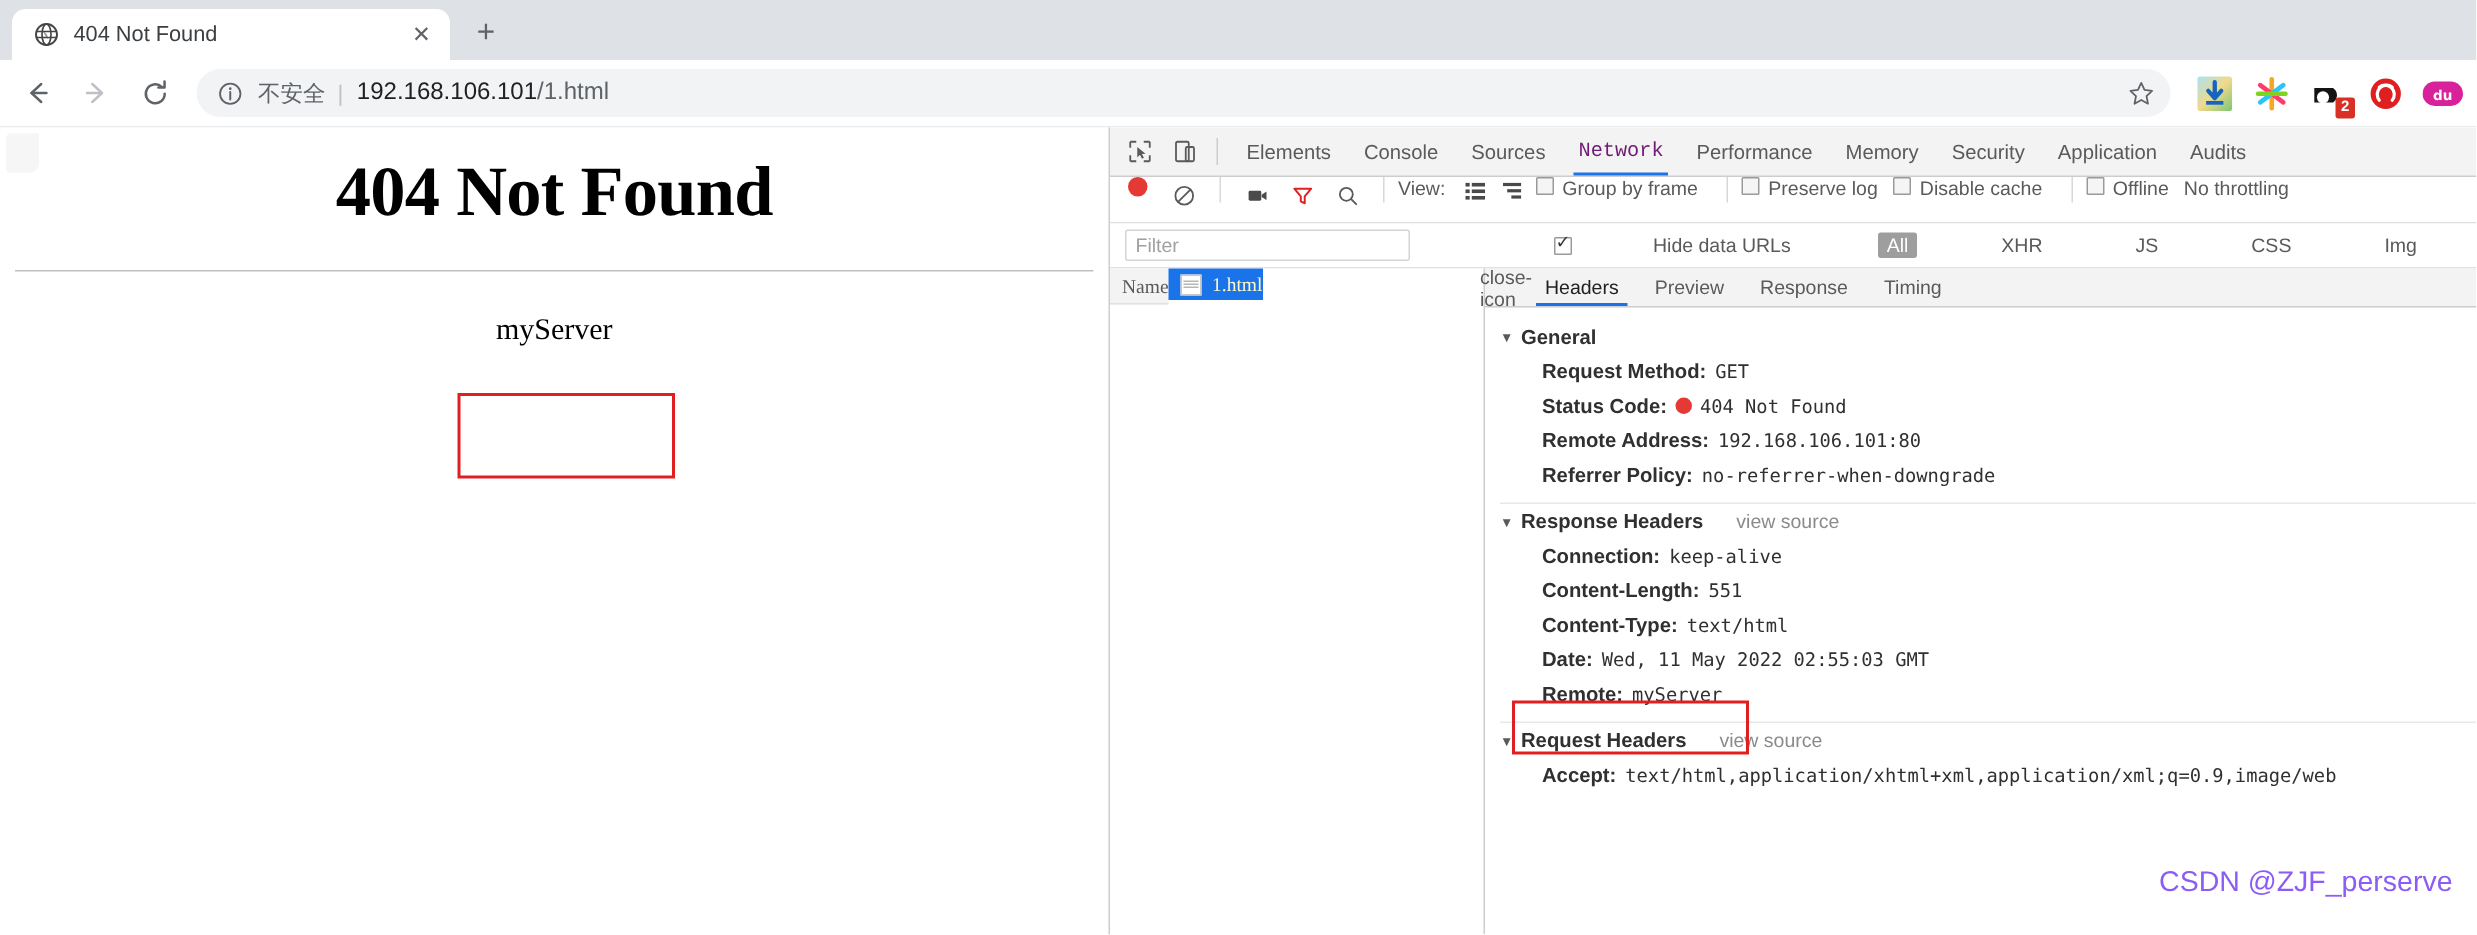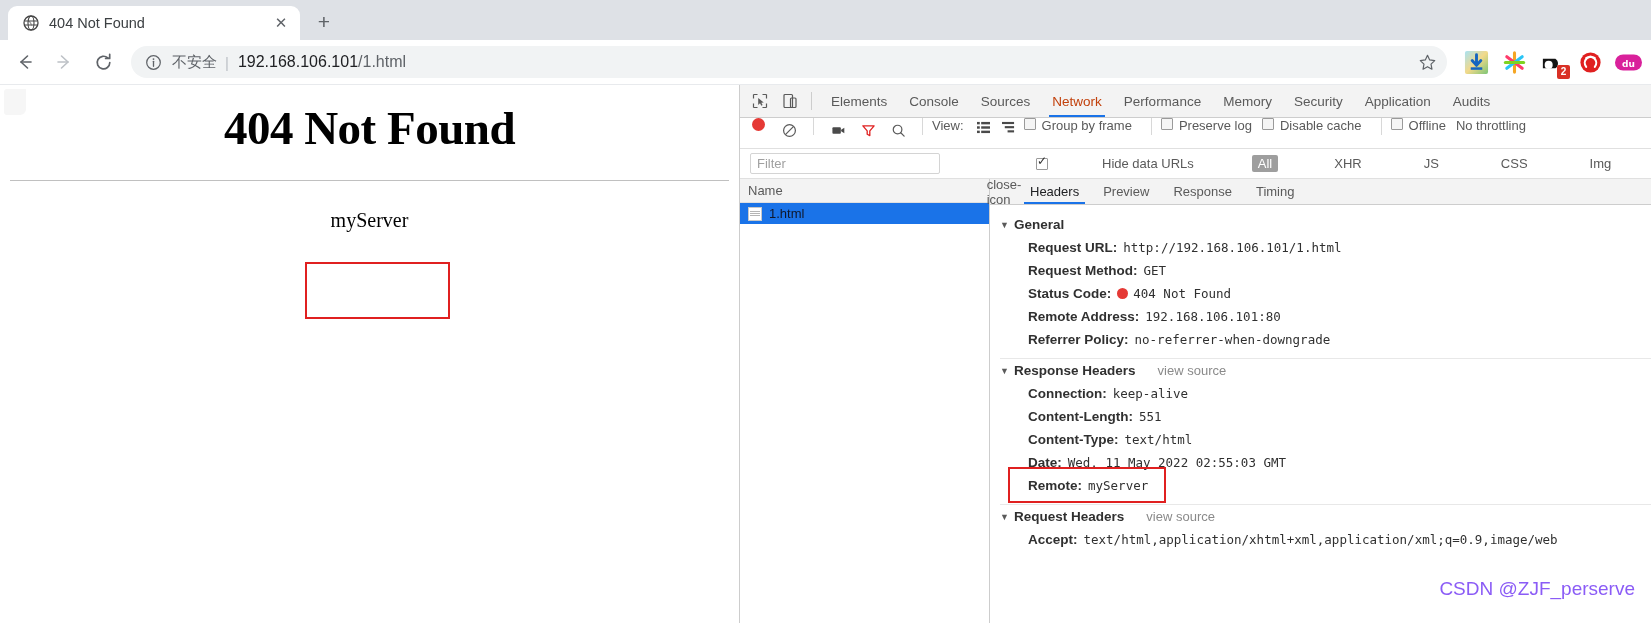--- a/index.html
+++ b/index.html
@@ -144,21 +144,21 @@
     align-items: center; justify-content: center; margin: 0 2px;
   }
   .dt-divider {
     width: 1px; height: 18px; background: #cdcdcd; margin: 0 8px 0 6px;
   }
   .dt-tab {
     padding: 0 11px; height: 32px; display: flex; align-items: center;
     font-size: 13.5px; color: #5a5a5a; white-space: nowrap;
     position: relative;
   }
-  .dt-tab.active { color: #c2410c; }
+  .dt-tab.active { color: #701a75; font-family: Liberation Mono, monospace; }
   .dt-tab.active::after {
     content: ""; position: absolute; left: 8px; right: 8px; bottom: 0;
     height: 2px; background: #1a73e8;
   }
 
   #dt-networkbar {
     height: 31px; flex: 0 0 31px; display: flex; align-items: flex-start;
     border-bottom: 1px solid #e0e0e0; padding-left: 10px;
     font-size: 13px; background: #fff;
   }
@@ -198,30 +198,30 @@
   .ftype {
     padding: 1px 6px; font-size: 13px; color: #5a5a5a;
     border-radius: 2px; white-space: nowrap; margin-right: 2px;
   }
   .ftype.active { background: #9e9e9e; color: #fff; }
 
   #dt-panes { flex: 1 1 auto; display: flex; min-height: 0; }
 
   #dt-list {
     width: 250px; flex: 0 0 250px; border-right: 1px solid #cdcdcd;
-    display: flex; flex-direction: column; background: #fff;
+    display: flex; flex-direction: row; background: #fff; font-family: Liberation Serif, serif;
   }
   #dt-list-head {
     height: 24px; flex: 0 0 24px; display: flex; align-items: center;
     padding-left: 8px; font-size: 13px; color: #5a5a5a;
     background: #f3f3f3; border-bottom: 1px solid #e0e0e0;
   }
   .req-row {
     height: 21px; display: flex; align-items: center; padding-left: 8px;
-    font-size: 13px; background: #1a73e8; color: #0f172a;
+    font-size: 13px; background: #1a73e8; color: #fef9c3;
   }
   .req-row .fileicon {
     width: 14px; height: 14px; flex: 0 0 14px; margin-right: 7px;
     background: #fff; border: 1px solid #c8c8c8;
     display: flex; flex-direction: column; justify-content: center;
     padding: 2px 1px; gap: 1px;
   }
   .req-row .fileicon i { display:block; height:1px; background:#b5b5b5; }
 
   #dt-detail { flex: 1 1 auto; display: flex; flex-direction: column; min-width: 0; position: relative; }
@@ -532,24 +532,20 @@
             <div class="dtab">Timing</div>
           </div>
 
           <div id="dt-headers">
 
             <div class="hsection">
               <span class="tri">▼</span>
               <span>General</span>
             </div>
             <div class="hrow">
-              <span class="hkey">Request URL:</span>
-              <span class="hval">http://192.168.106.101/1.html</span>
-            </div>
-            <div class="hrow">
               <span class="hkey">Request Method:</span>
               <span class="hval">GET</span>
             </div>
             <div class="hrow">
               <span class="hkey">Status Code:</span>
               <span class="status-dot"></span>
               <span class="hval">404 Not Found</span>
             </div>
             <div class="hrow">
               <span class="hkey">Remote Address:</span>

